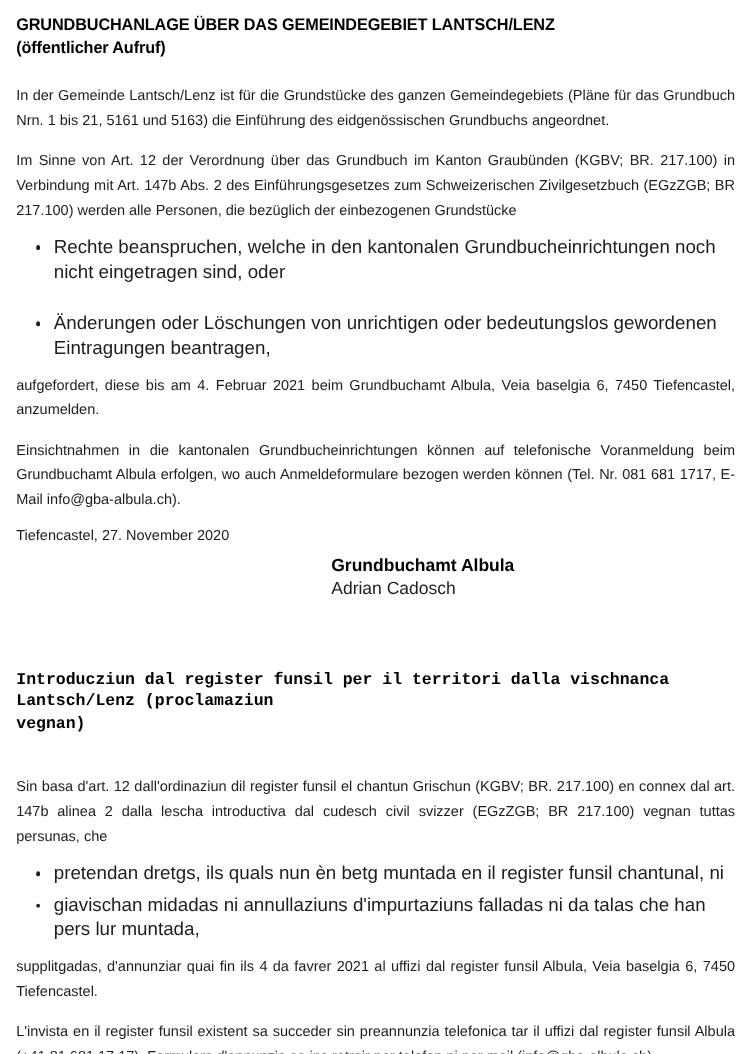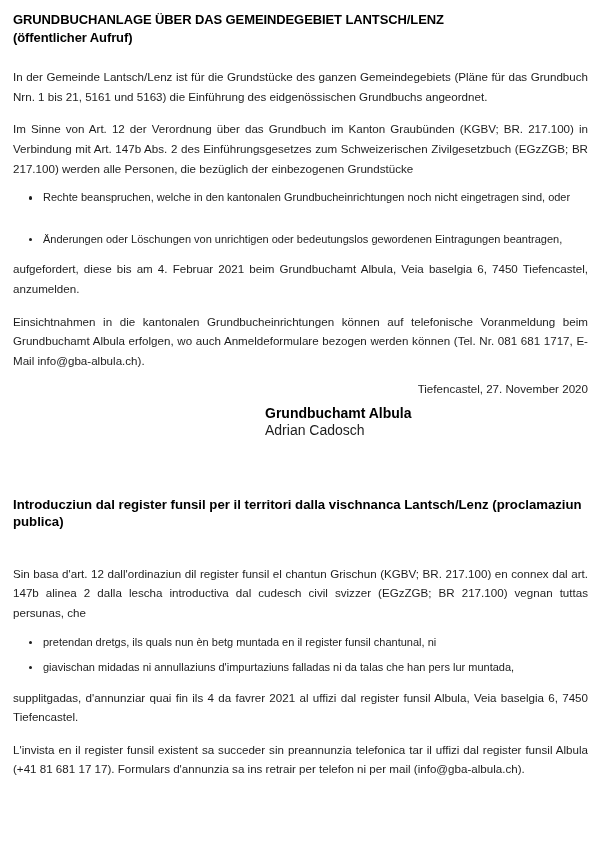--- a/index.html
+++ b/index.html
@@ -31,47 +31,47 @@
     line-height: 17.6px;
     letter-spacing: -0.1px;
     color: #000000;
     margin: 0;
     transform: scaleX(0.97);
     transform-origin: left center;
   }
   .doc-title .line2 { display: block; }
 
   .section-title {
-    font-family: Liberation Sans, sans-serif;
+    font-family: Liberation Mono, monospace;
     font-weight: bold;
     font-size: 13.2px;
     line-height: 17.5px;
     color: #000000;
     margin: 0;
   }
 
   
   .para {
     font-size: 11.6px;
     line-height: 19.6px;
     text-align: justify;
     color: #1d1d1d;
     margin: 0;
     hyphens: none;
   }
-  .para.left { text-align: right; }
+  .para.left { text-align: left; }
 
   ul.bullets {
     list-style: none;
     margin: 0;
     padding: 0;
   }
   ul.bullets li {
     position: relative;
-    font-size: 11px;
+    font-size: 15px;
     line-height: 19.6px;
     color: #1d1d1d;
     padding-left: 30px;
     text-align: left;
   }
   ul.bullets li::before {
     content: "";
     position: absolute;
     left: 16px;
     top: 8px;
@@ -148,21 +148,21 @@
       <div>Adrian Cadosch</div>
     </div>
   </div>
 
   <div class="sp-section"></div>
 
   <div>
 
     <h2 class="section-title">
       <span>Introducziun dal register funsil per il territori dalla vischnanca Lantsch/Lenz (proclamaziun</span>
-      <span class="line2" style="display:block;">publica)</span>
+      <span class="line2" style="display:block;">vegnan)</span>
     </h2>
 
     <div class="sp-section-body"></div>
 
 
     <div class="sp-para"></div>
 
     <p class="para">Sin basa d'art. 12 dall'ordinaziun dil register funsil el chantun Grischun (KGBV; BR. 217.100) en connex dal art. 147b alinea 2 dalla lescha introductiva dal cudesch civil svizzer (EGzZGB; BR 217.100) vegnan tuttas persunas, che</p>
 
     <div class="sp-bullet-gap"></div>

